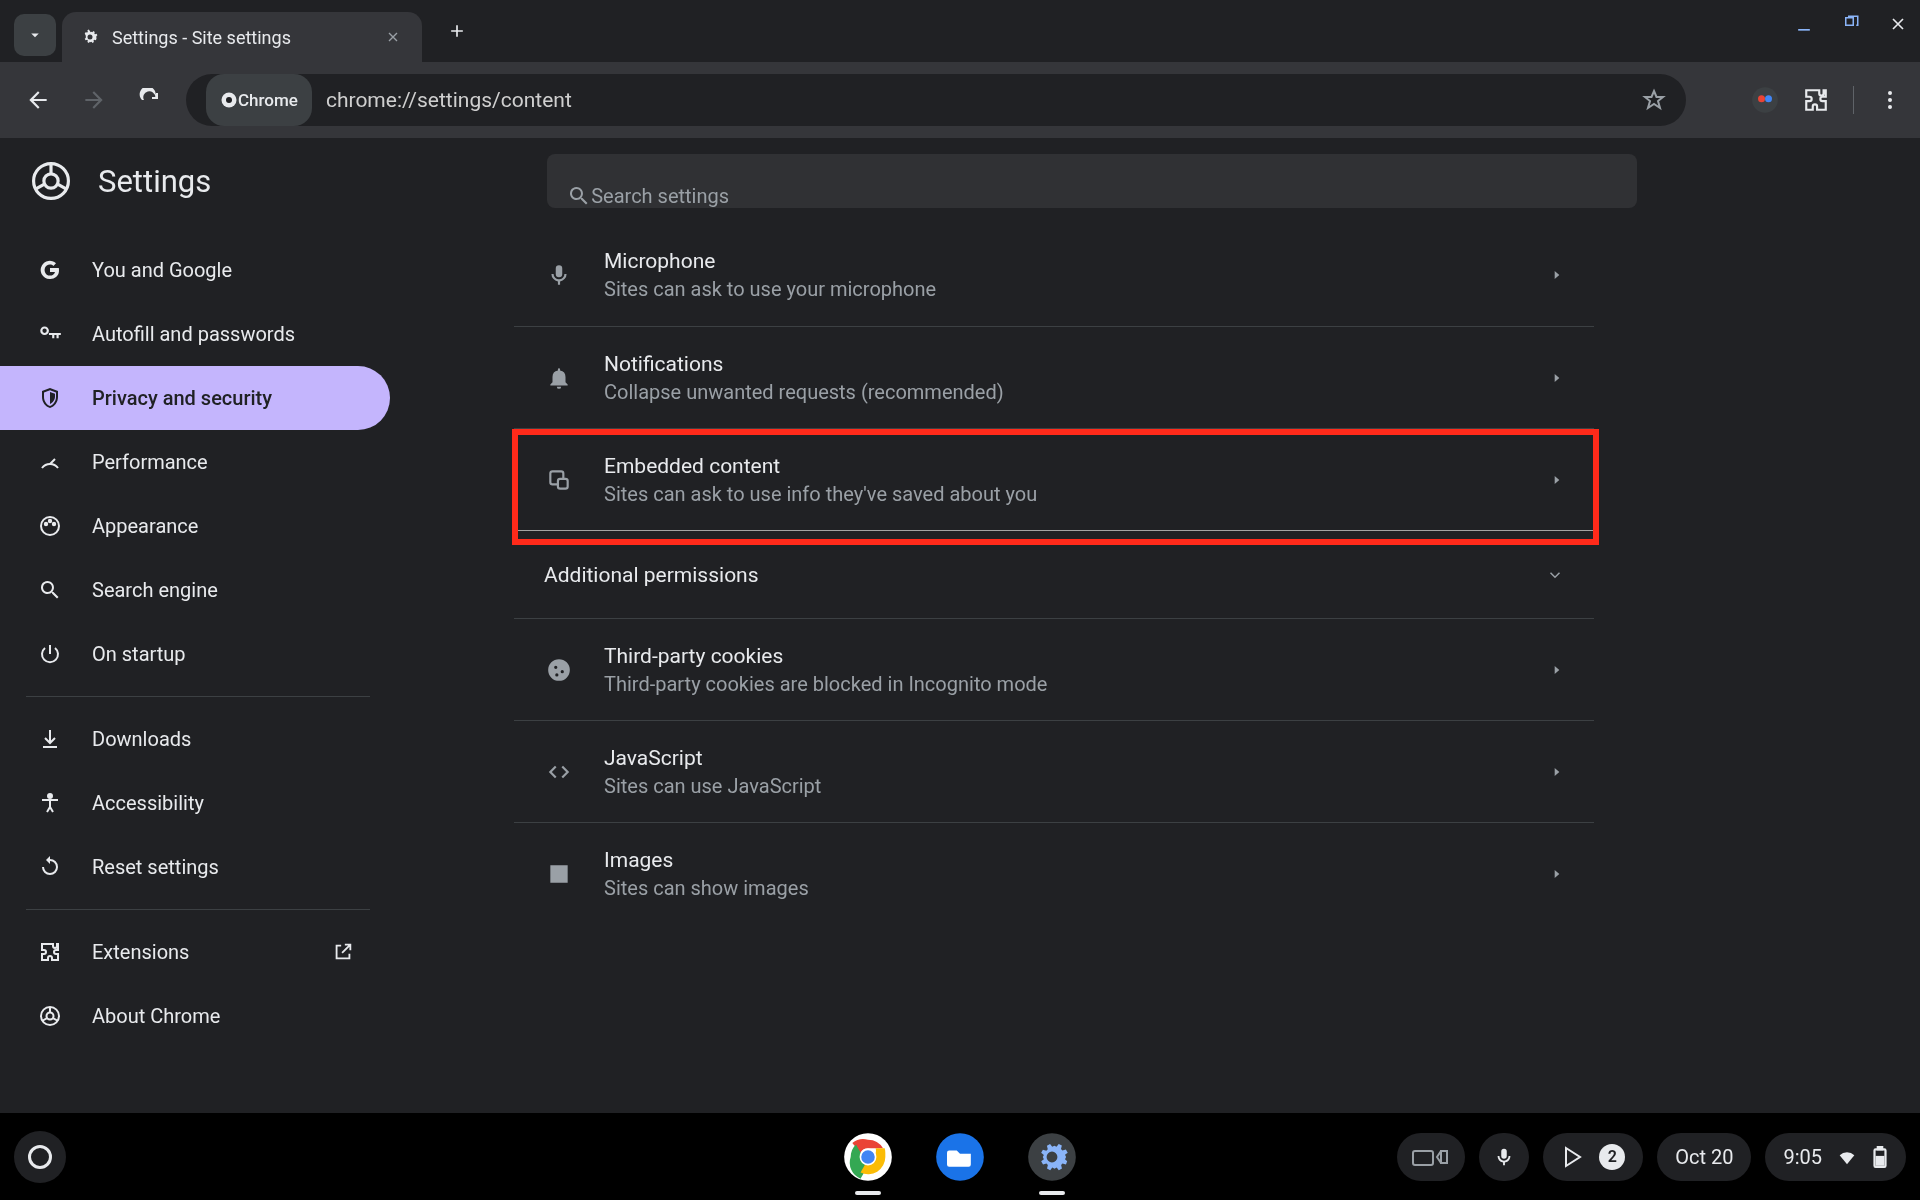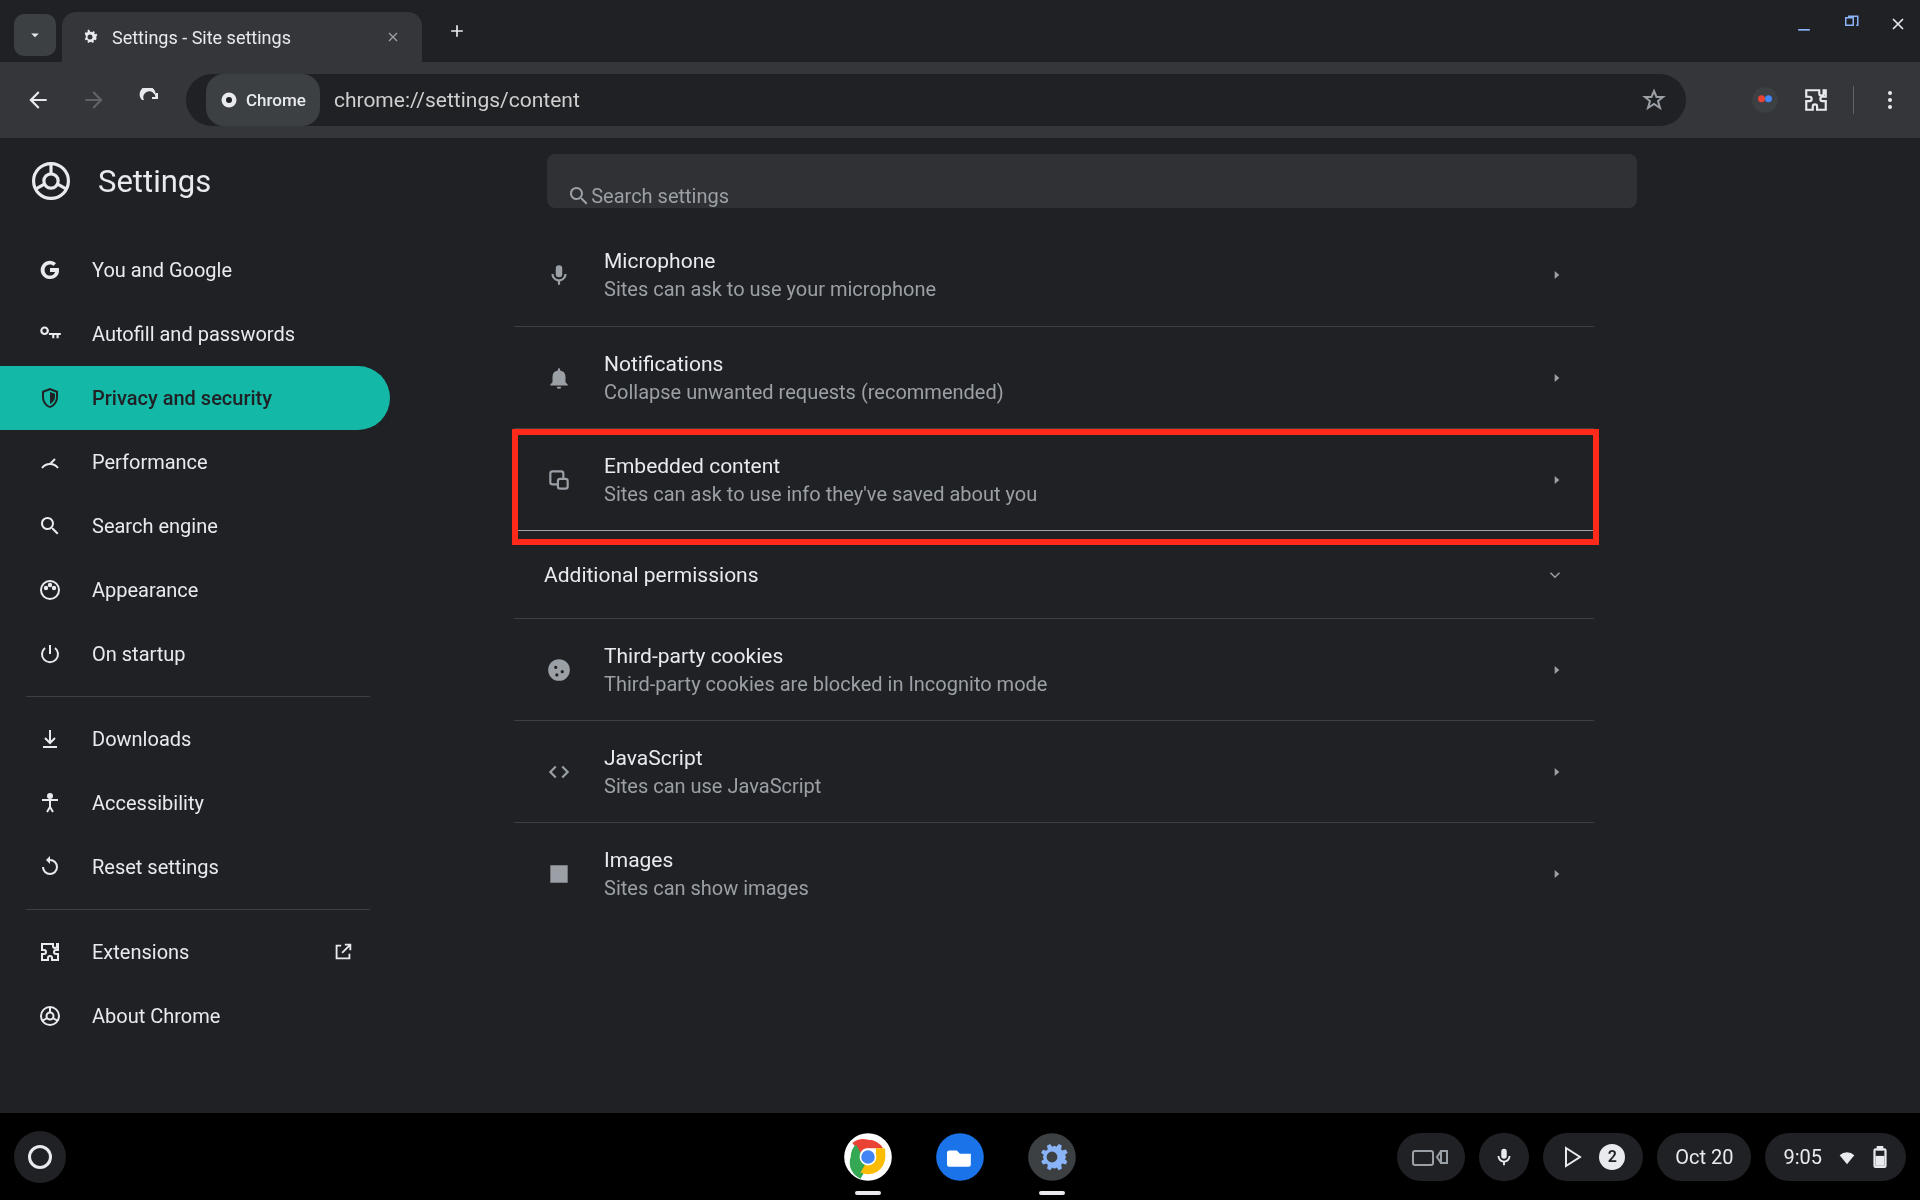--- a/index.html
+++ b/index.html
@@ -14,36 +14,36 @@
   .tab-title { font-size: 18px; color: #e8eaed; flex: 1; white-space: nowrap; overflow: hidden; text-overflow: ellipsis; }
   .tab-close, .new-tab { width: 22px; height: 22px; display:flex; align-items:center; justify-content:center; color:#9aa0a6; }
   .new-tab { margin-left: 18px; margin-bottom: 14px; width: 34px; height: 34px; border-radius: 50%; }
   .win-controls { position: absolute; right: 12px; top: 14px; display: flex; gap: 28px; color: #8ab4f8; }
   .win-controls span:last-child { color:#e8eaed; }
 
   .toolbar { height: 76px; background: #35363a; display: flex; align-items: center; padding: 0 18px; gap: 16px; }
   .nav-btn { width: 40px; height: 40px; display:flex; align-items:center; justify-content:center; color:#9aa0a6; border-radius:50%; }
   .nav-btn.active { color:#e8eaed; }
   .omnibox { flex: 0 0 1500px; height: 52px; background: #202124; border-radius: 26px; display: flex; align-items: center; padding: 0 20px; gap: 14px; }
-  .security-chip { height: 52px; padding: 0 14px; background: #3c4043; border-radius: 18px; display:flex; align-items:center; gap:8px; color:#e8eaed; font-size:17px; font-weight:500; }
+  .security-chip { height: 52px; padding: 0 14px; background: #3c4043; border-radius: 18px; display:flex; align-items:center; color:#e8eaed; font-size:17px; font-weight:500; }
   .url-text { font-size: 21px; color:#cfcfcf; flex:1; }
   .omnibox-right { margin-left:auto; display:flex; gap:18px; color:#9aa0a6; }
   .toolbar-right { margin-left:auto; display:flex; align-items:center; gap:24px; color:#e8eaed; }
   .toolbar-divider { width:1px; height:28px; background:#5f6368; }
 
   
   .page { flex:1; background:#202124; display:flex; flex-direction:column; overflow:hidden; }
   .page-header { height: 86px; display:flex; align-items:center; padding: 0 32px; gap: 28px; }
   .page-title { font-size: 31px; font-weight: 400; }
   .searchbox { margin-left: 308px; width: 1090px; height: 54px; background: #303134; border-radius: 8px; display:flex; align-items:flex-end; padding:0 20px; gap:0; color:#9aa0a6; font-size:20px; }
 
   .page-body { flex:1; display:flex; overflow:hidden; }
   .sidebar { width: 396px; padding-top: 14px; overflow-y:auto; }
   .side-item { height: 64px; display:flex; align-items:center; padding: 0 36px; gap: 28px; font-size:20px; color:#e8eaed; border-radius: 0 32px 32px 0; margin-right: 6px; }
-  .side-item.active { background:#14b8a6; color:#202124; font-weight:500; }
+  .side-item.active { background:#c4b5fd; color:#202124; font-weight:500; }
   .side-item .icon { width:28px; display:flex; justify-content:center; }
   .side-divider { height:1px; background:#3c4043; margin: 10px 26px; }
   .ext-link-icon { margin-left:auto; }
 
   .content-col { flex:1; display:flex; justify-content:flex-start; padding-left:118px; overflow-y:auto; }
   .content-card { width: 1080px; }
 
   .row { height: 102px; border-top:1px solid #3c4043; display:flex; align-items:center; padding: 0 30px; gap: 30px; position:relative; }
   .row:first-child { border-top:none; }
   .row-icon { width: 30px; display:flex; justify-content:center; color:#9aa0a6; }
@@ -226,36 +226,36 @@
             <span class="icon">
               <svg width="24" height="24" viewBox="0 0 24 24" fill="none" stroke="#e8eaed" stroke-width="2">
                 <path d="M4 18a10 10 0 0116 0"></path>
                 <path d="M12 14l5-5"></path>
               </svg>
             </span>
             <span>Performance</span>
           </div>
         <div class="side-item">
             <span class="icon">
-              <svg width="24" height="24" viewBox="0 0 24 24" fill="#e8eaed">
-                <path d="M15.5 14h-.8l-.3-.3a6.5 6.5 0 10-.7.7l.3.3v.8l5 5 1.5-1.5-5-5zM9.5 14a4.5 4.5 0 110-9 4.5 4.5 0 010 9z"></path>
-              </svg>
-            </span>
-            <span>Search engine</span>
-          </div>
-        <div class="side-item">
-            <span class="icon">
               <svg width="24" height="24" viewBox="0 0 24 24" fill="none" stroke="#e8eaed" stroke-width="2">
                 <circle cx="12" cy="12" r="9"></circle>
                 <circle cx="8" cy="10" r="1.2" fill="#e8eaed"></circle>
                 <circle cx="12" cy="7" r="1.2" fill="#e8eaed"></circle>
                 <circle cx="16" cy="10" r="1.2" fill="#e8eaed"></circle>
               </svg>
             </span>
             <span>Appearance</span>
+          </div>
+        <div class="side-item">
+            <span class="icon">
+              <svg width="24" height="24" viewBox="0 0 24 24" fill="#e8eaed">
+                <path d="M15.5 14h-.8l-.3-.3a6.5 6.5 0 10-.7.7l.3.3v.8l5 5 1.5-1.5-5-5zM9.5 14a4.5 4.5 0 110-9 4.5 4.5 0 010 9z"></path>
+              </svg>
+            </span>
+            <span>Search engine</span>
           </div>
         <div class="side-item">
             <span class="icon">
               <svg width="24" height="24" viewBox="0 0 24 24" fill="none" stroke="#e8eaed" stroke-width="2">
                 <path d="M12 3v9"></path>
                 <path d="M7 6a8 8 0 1010 0"></path>
               </svg>
             </span>
             <span>On startup</span>
           </div>

